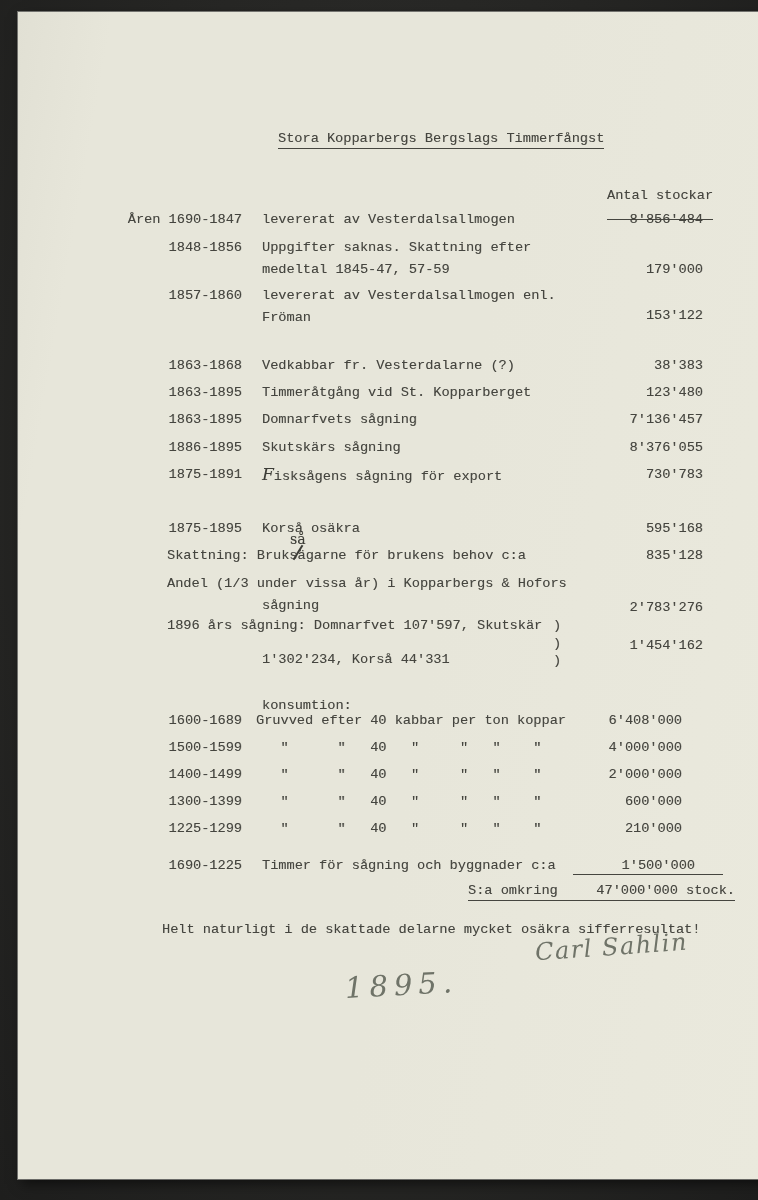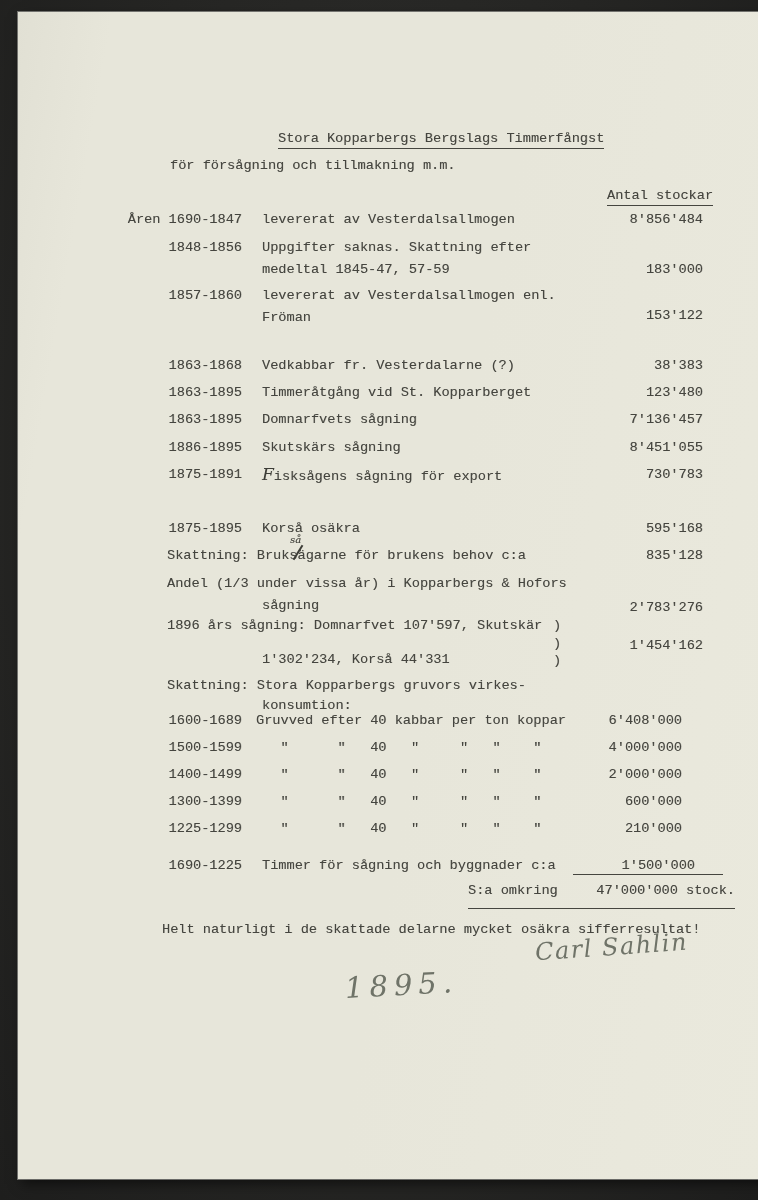--- a/index.html
+++ b/index.html
@@ -12,68 +12,67 @@
     position:absolute; left:18px; top:12px; width:747px; height:1167px;
     background: linear-gradient(100deg, #e1e0d4 0%, #e7e6da 10%, #e7e6da 55%, #eae9dd 100%);
     box-shadow: 0 0 0 1px rgba(250,250,243,0.38), 4px 5px 12px rgba(0,0,0,0.55);
     color:#45453f; font-size:13.6px; line-height:15px;
   }
   .paper * { text-shadow: 0.3px 0.3px 0 rgba(69,69,63,0.35); }
   .title    { position:absolute; left:260px; top:119px; white-space:pre;
               border-bottom:1.6px solid #45453f; padding-bottom:2px; }
   .subtitle { position:absolute; left:152px; top:146px; white-space:pre; }
   .col-header { position:absolute; left:589px; top:176px; white-space:pre;
-              border-bottom:1.6px solid #45453f; padding-bottom:2px; }
+              border-bottom:1.6px solid #45453f; padding-bottom:16px; }
   .row   { position:absolute; left:0; width:100%; height:16px; }
   .years { position:absolute; left:0; width:224px; text-align:right; white-space:pre; }
   .desc  { position:absolute; left:244px; white-space:pre; }
   .desc-g{ position:absolute; left:238px; white-space:pre; }
   .full  { position:absolute; white-space:pre; }
   .value { position:absolute; right:62px; white-space:pre; }
   .value-g { position:absolute; right:83px; white-space:pre; }
   .value-t { position:absolute; right:70px; white-space:pre; }
   .bracket { position:absolute; left:535px; }
   .rule  { position:absolute; height:0; border-bottom:1.6px solid #45453f; }
   .sum-row { position:absolute; left:450px; top:871px; width:267px; display:flex;
              justify-content:space-between; border-bottom:1.7px solid #45453f;
-             padding-bottom:10px; white-space:pre; }
+             padding-bottom:2px; white-space:pre; }
   .note  { position:absolute; left:144px; top:910px; white-space:pre; }
   .hand-f { font-family:"DejaVu Serif", serif; font-style:italic; font-size:17px;
             color:#3d3d37; letter-spacing:0; }
   .hand-note { position:absolute; left:272px; top:-16px; font-family:"DejaVu Serif", serif;
-            font-style:italic; font-size:10px; color:#3d3d37; }
+            font-size:14px; color:#3d3d37; }
   .hand-slash { position:absolute; left:279px; top:-4px; width:2px; height:17px;
             background:#3d3d37; transform:rotate(32deg); }
   .signature { position:absolute; left:517px; top:928px;
             font-family:"DejaVu Serif", serif; font-style:italic; font-size:24px;
             color:#6f7368; transform:rotate(-4deg); letter-spacing:1.5px; text-shadow:none; }
   .year-note { position:absolute; left:327px; top:966px;
             font-family:"DejaVu Serif", serif; font-style:italic; font-size:29px;
             color:#6f7368; transform:rotate(-3deg); letter-spacing:6px; text-shadow:none; }
 </style>
 </head>
 <body>
 
 <div class="paper">
 
   <div class="title">Stora Kopparbergs Bergslags Timmerfångst</div>
-  <div class="subtitle">för försågning och tillmakning m.m.</div>
   <div class="col-header">Antal stockar</div>
 
   <div class="row" style="top:200px">
     <span class="years">Åren 1690-1847</span>
     <span class="desc">levererat av Vesterdalsallmogen</span>
     <span class="value">8'856'484</span>
   </div>
 
   <div class="row" style="top:228px">
     <span class="years">1848-1856</span>
     <span class="desc">Uppgifter saknas. Skattning efter</span>
     <span class="desc" style="top:22px">medeltal 1845-47, 57-59</span>
-    <span class="value" style="top:22px">183'000</span>
+    <span class="value" style="top:22px">179'000</span>
   </div>
 
   <div class="row" style="top:276px">
     <span class="years">1857-1860</span>
     <span class="desc">levererat av Vesterdalsallmogen enl.</span>
     <span class="desc" style="top:22px">Fröman</span>
     <span class="value" style="top:20px">153'122</span>
   </div>
 
 
@@ -91,21 +90,21 @@
 
   <div class="row" style="top:400px">
     <span class="years">1863-1895</span>
     <span class="desc">Domnarfvets sågning</span>
     <span class="value">7'136'457</span>
   </div>
 
   <div class="row" style="top:428px">
     <span class="years">1886-1895</span>
     <span class="desc">Skutskärs sågning</span>
-    <span class="value">8'451'055</span>
+    <span class="value">8'376'055</span>
   </div>
 
   <div class="row" style="top:455px">
     <span class="years">1875-1891</span>
     <span class="desc"><span class="hand-f">F</span><span>isksågens sågning för export</span></span>
     <span class="value">730'783</span>
   </div>
 
 
   <div class="row" style="top:509px">
@@ -130,21 +129,20 @@
   <div class="row" style="top:606px">
     <span class="full" style="left:149px">1896 års sågning: Domnarfvet 107'597, Skutskär</span>
     <span class="full" style="left:244px; top:34px">1'302'234, Korså 44'331</span>
     <span class="bracket" style="top:0">)</span>
     <span class="bracket" style="top:18px">)</span>
     <span class="bracket" style="top:35px">)</span>
     <span class="value" style="top:20px">1'454'162</span>
   </div>
 
   <div class="row" style="top:666px">
-    <span class="full" style="left:149px">Skattning: Stora Kopparbergs gruvors virkes-</span>
     <span class="full" style="left:244px; top:20px">konsumtion:</span>
   </div>
 
   <div class="row" style="top:701px">
     <span class="years">1600-1689</span>
     <span class="desc-g">Gruvved efter 40 kabbar per ton koppar</span>
     <span class="value-g">6'408'000</span>
   </div>
 
   <div class="row" style="top:728px">

